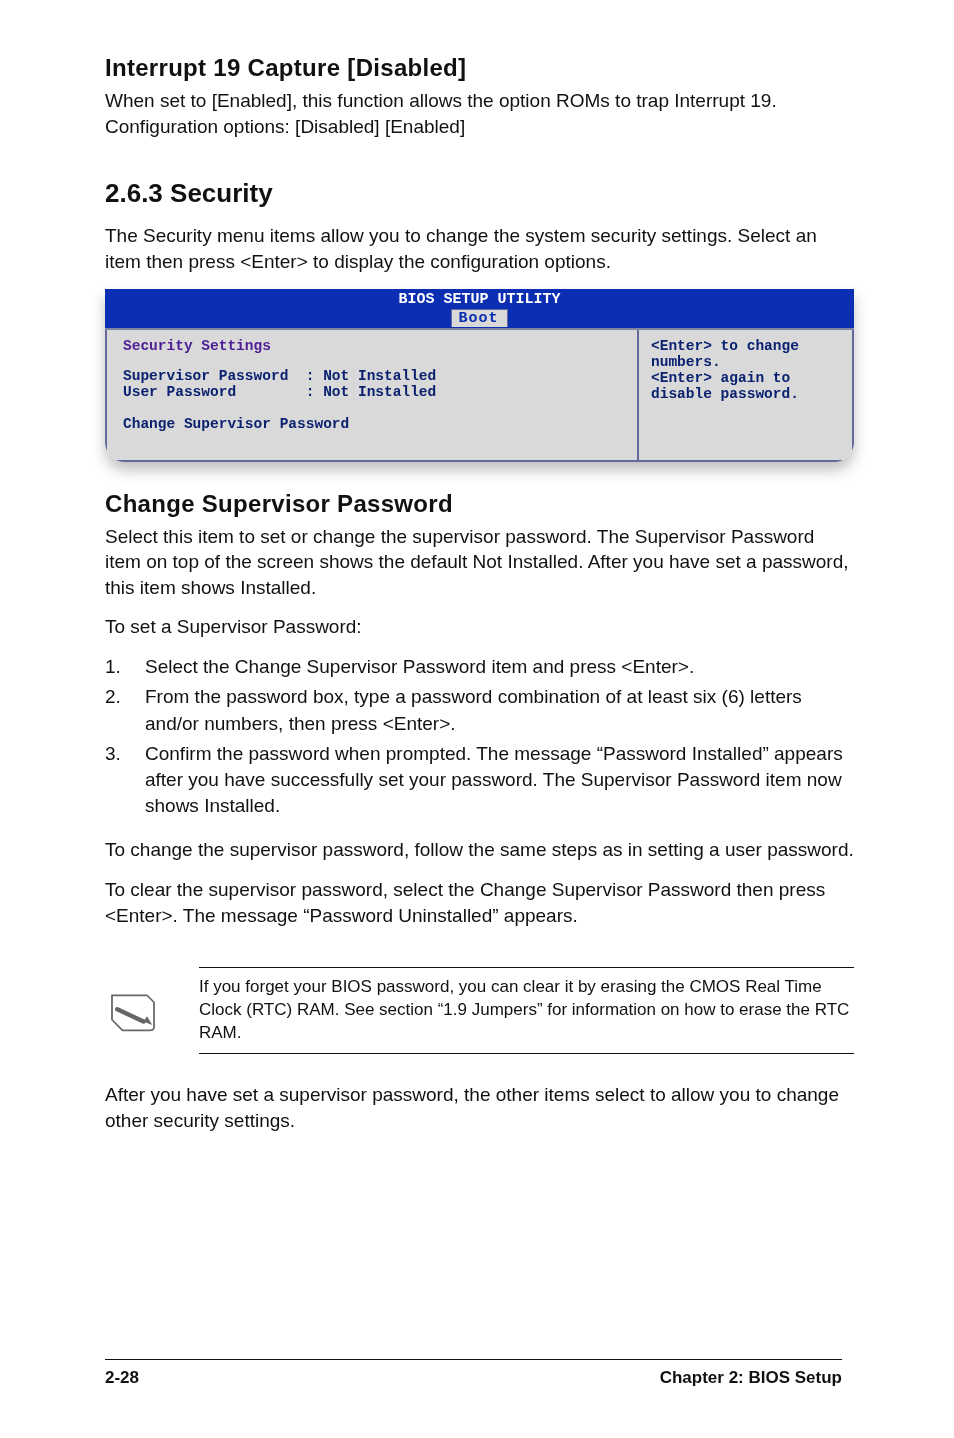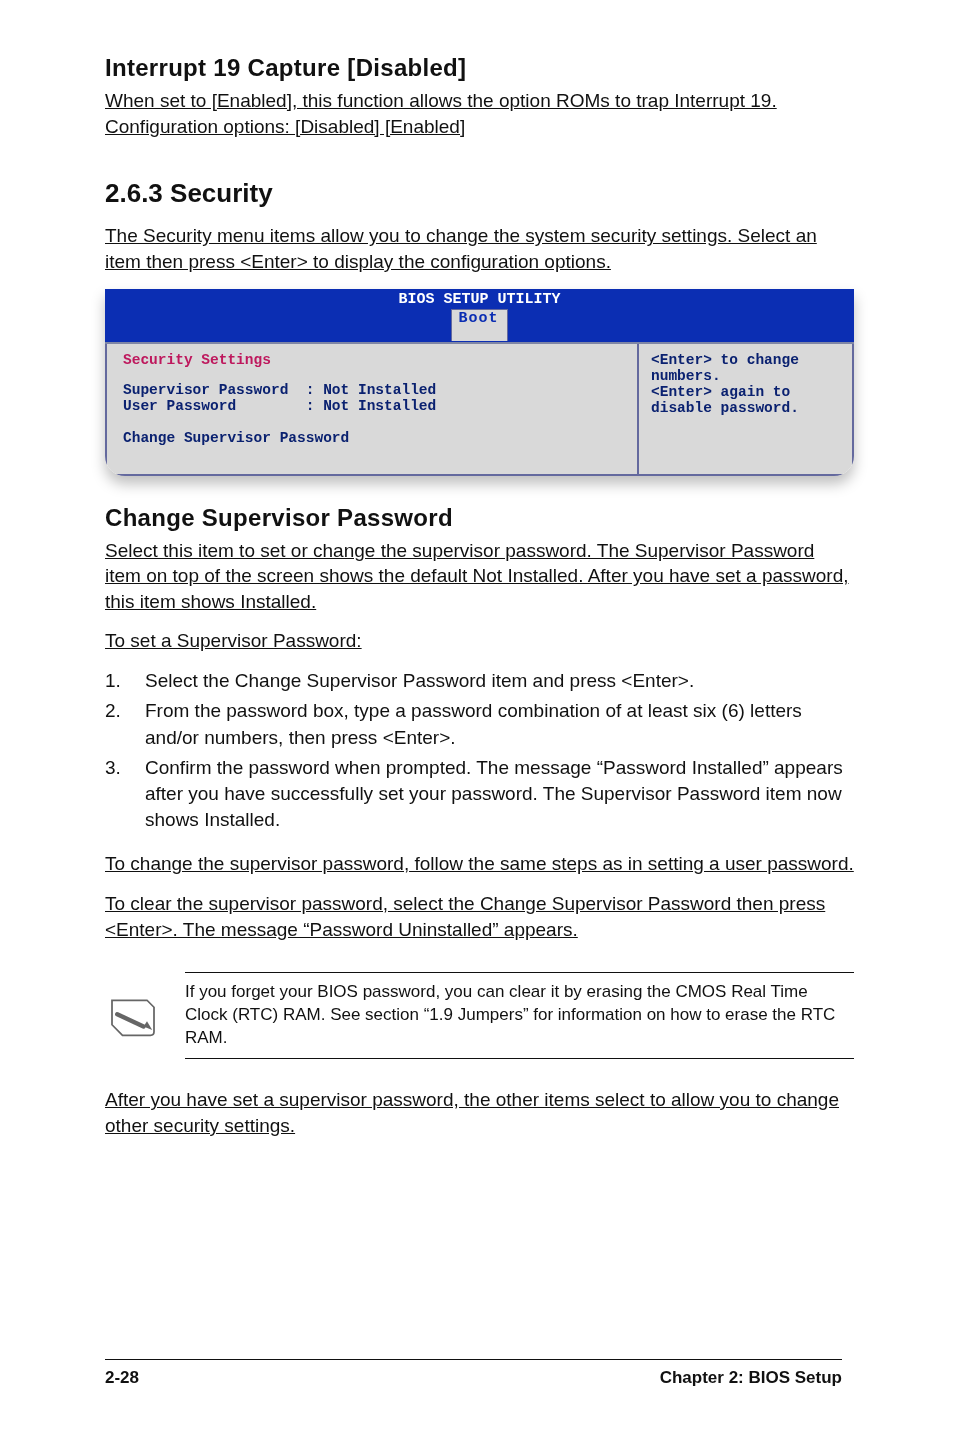--- a/index.html
+++ b/index.html
@@ -15,21 +15,20 @@
   h2.sub {
     font-size: 24px;
     font-weight: 700;
     letter-spacing: 0.3px;
     margin-bottom: 6px;
   }
   p.body {
     font-size: 19px;
     line-height: 1.35;
     margin-bottom: 14px;
-    text-decoration: underline;
   }
   h1.num {
     font-size: 26px;
     font-weight: 700;
     margin-top: 39px;
     margin-bottom: 14px;
   }
 
   
   .bios-wrap {
@@ -48,21 +47,21 @@
     font-size: 15px;
     padding: 2px 0 1px 0;
     position: relative;
   }
   .bios-tab {
     display: inline-block;
     background: #d9d9d9;
     border: 1px solid #64699e;
     border-bottom: none;
     color: #0b2eb3;
-    padding: 0px 8px 14px 6px;
+    padding: 0px 8px 0px 6px;
     letter-spacing: 1px;
     margin-top: 1px;
   }
   .bios-body {
     background: #d9d9d9;
     display: flex;
     font-family: "Courier New", Courier, monospace;
     font-weight: bold;
     color: #0a2170;
     font-size: 14.5px;
@@ -76,21 +75,21 @@
   }
   .bios-right {
     width: 215px;
     border: 2px solid #64699e;
     border-top: none;
     border-left: none;
     padding: 8px 12px 4px 12px;
     display: flex;
     flex-direction: column;
   }
-  .bios-left .title { color: #be185d; margin-bottom: 14px; }
+  .bios-left .title { color: #4c1d95; margin-bottom: 14px; }
   .bios-left .row { white-space: pre; }
   .bios-left .chg { margin-top: 16px; }
   .bios-right-hint {
     color: #7f86a5;
     font-size: 12px;
     padding-top: 22px;
     white-space: nowrap;
   }
 
   
@@ -105,23 +104,23 @@
     margin-bottom: 4px;
   }
   ol.steps li .n {
     width: 40px;
     flex-shrink: 0;
   }
 
   
   .note {
     display: flex;
-    gap: 24px;
+    gap: 38px;
     align-items: center;
-    margin: 30px 0 28px 0;
+    margin: 39px 0 28px 0;
   }
   .note-icon { width: 56px; height: 56px; flex-shrink: 0; }
   .note-body {
     font-size: 17px;
     line-height: 1.35;
     border-top: 1px solid #111;
     border-bottom: 1px solid #111;
     padding: 8px 0 8px 0;
   }
 

